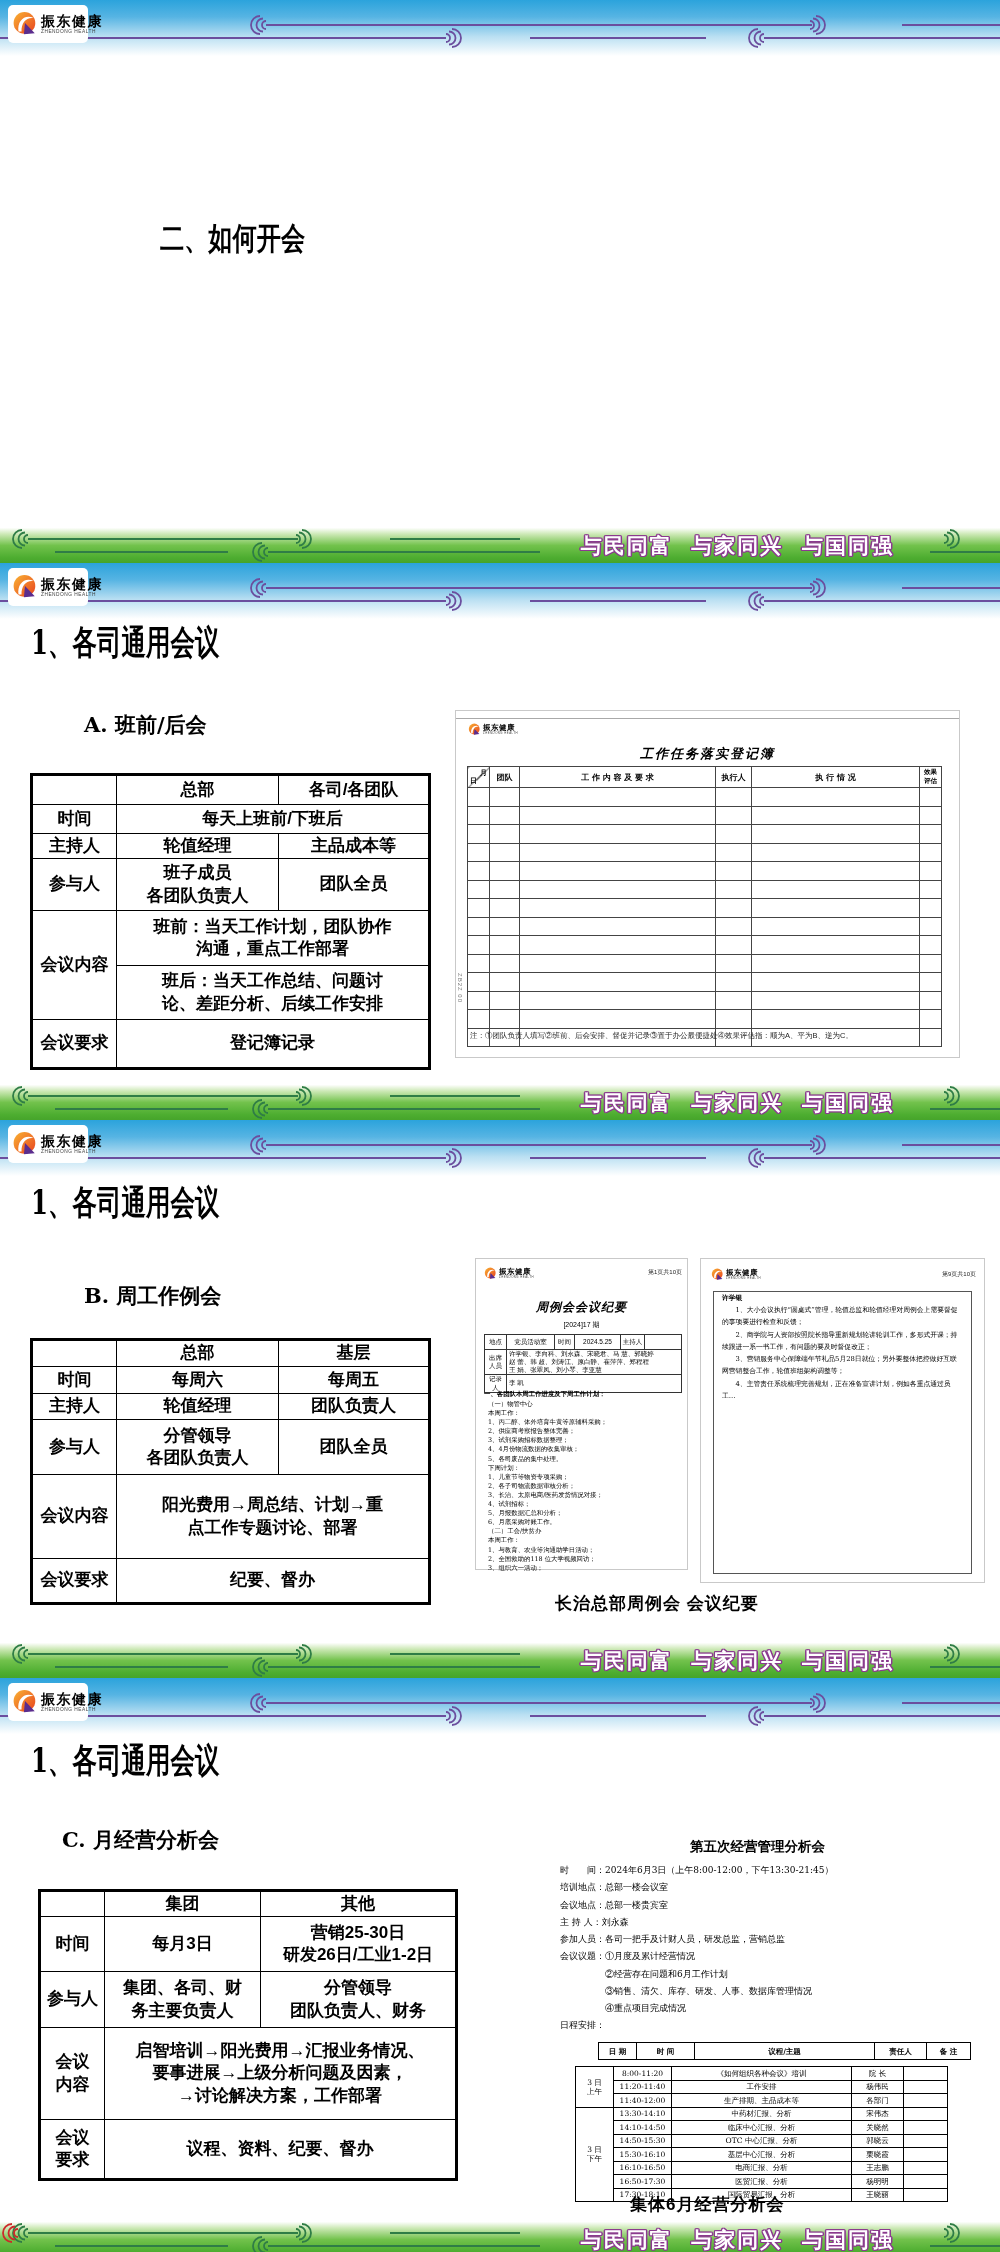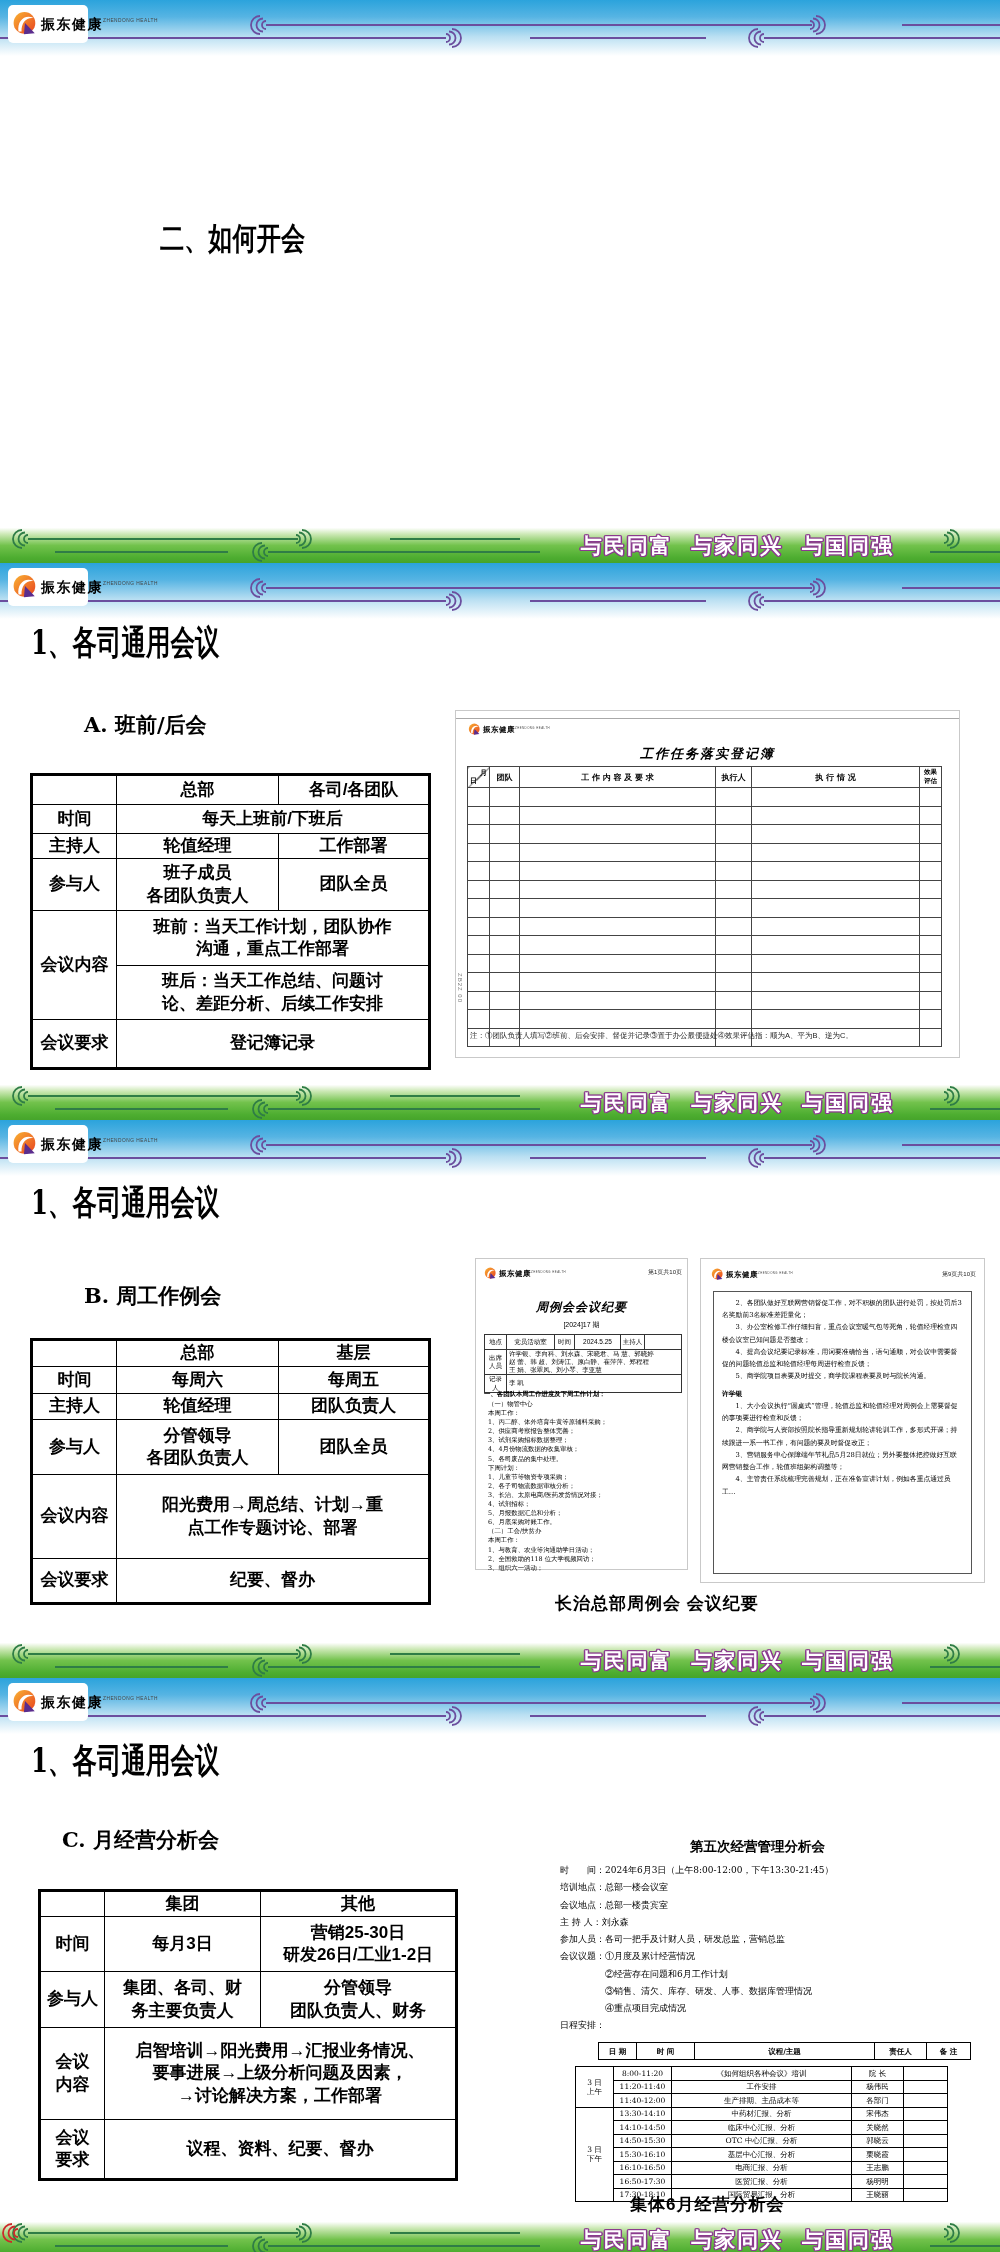--- a/index.html
+++ b/index.html
@@ -16,21 +16,21 @@
   .band-footer .pat{top:0;}
   .motto{position:absolute;top:4px;right:106px;font-size:21px;font-weight:800;letter-spacing:2px;
     color:#fff;white-space:pre;font-family:"DejaVu Serif",serif;
     text-shadow:-1.4px 0 #8b3a8f,1.4px 0 #8b3a8f,0 -1.4px #8b3a8f,0 1.4px #8b3a8f,
                 -1px -1px #8b3a8f,1px -1px #8b3a8f,-1px 1px #8b3a8f,1px 1px #8b3a8f;}
 
   
   .logo{position:absolute;left:8px;top:5px;width:80px;height:38px;background:#fff;border-radius:5px;
     display:flex;align-items:center;gap:3px;padding:2px 4px;box-sizing:border-box;}
   .marksvg{width:26px;height:26px;flex:none;}
-  .ltxt{display:flex;flex-direction:row;line-height:1;}
+  .ltxt{display:flex;flex-direction:column;line-height:1;}
   .lcn{font-size:14px;font-weight:bold;letter-spacing:1.5px;white-space:nowrap;}
   .len{font-size:4.8px;color:#444;letter-spacing:.5px;margin-top:2px;white-space:nowrap;}
   .minilogo{position:absolute;display:flex;align-items:center;gap:2px;}
   .minilogo .marksvg{width:13px;height:13px;}
   .minilogo .lcn{font-size:7.5px;letter-spacing:.5px;}
   .minilogo .len{font-size:2.8px;margin-top:1px;}
 
   
   .slide-title{position:absolute;font-weight:bold;font-family:"DejaVu Serif",serif;
     transform-origin:left top;white-space:nowrap;}
@@ -184,21 +184,21 @@
         <td>总部</td>
         <td>各司/各团队</td>
       </tr>
       <tr style="height:29px">
         <td>时间</td>
         <td colspan="2">每天上班前/下班后</td>
       </tr>
       <tr style="height:25px">
         <td>主持人</td>
         <td>轮值经理</td>
-        <td>工作部署</td>
+        <td>主品成本等</td>
       </tr>
       <tr style="height:52px">
         <td>参与人</td>
         <td class="pre">班子成员
 各团队负责人</td>
         <td>团队全员</td>
       </tr>
       <tr style="height:55px">
         <td rowspan="2">会议内容</td>
         <td colspan="2" class="pre">班前：当天工作计划，团队协作
@@ -504,24 +504,20 @@
         <svg class="marksvg">
             <use href="#zd-mark"></use>
           </svg>
         <div class="ltxt">
           <span class="lcn">振东健康</span>
           <span class="len">ZHENDONG HEALTH</span>
         </div>
       </div>
       <div class="pageno" style="top:11px;right:8px">第9页共10页</div>
       <div class="dbox" style="left:12px;top:32px;right:12px;bottom:8px">
-        <div class="dbody2">　　2、各团队做好互联网营销督促工作，对不积极的团队进行处罚，按处罚后3名奖励前3名标准差距量化；
-　　3、办公室检修工作仔细扫盲，重点会议室暖气包等死角，轮值经理检查四楼会议室已知问题是否整改；
-　　4、提高会议纪要记录标准，用词要准确恰当，语句通顺，对会议中需要督促的问题轮值总监和轮值经理每周进行检查反馈；
-　　5、商学院项目表要及时提交，商学院课程表要及时与院长沟通。</div>
         <div class="dbody2 dbold" style="padding:0 8px">许学银</div>
         <div class="dbody2" style="padding-top:0">　　1、大小会议执行“圆桌式”管理，轮值总监和轮值经理对周例会上需要督促的事项要进行检查和反馈；
 　　2、商学院与人资部按照院长指导重新规划轮讲轮训工作，多形式开课；持续跟进一系一书工作，有问题的要及时督促改正；
 　　3、营销服务中心保障端午节礼品5月28日就位；另外要整体把控做好互联网营销整合工作，轮值班组架构调整等；
 　　4、主管责任系统梳理完善规划，正在准备宣讲计划，例如各重点通过员工…</div>
       </div>
     </div>
 
     <div class="caption" style="left:555px;top:472px;width:290px">长治总部周例会 会议纪要</div>
 

